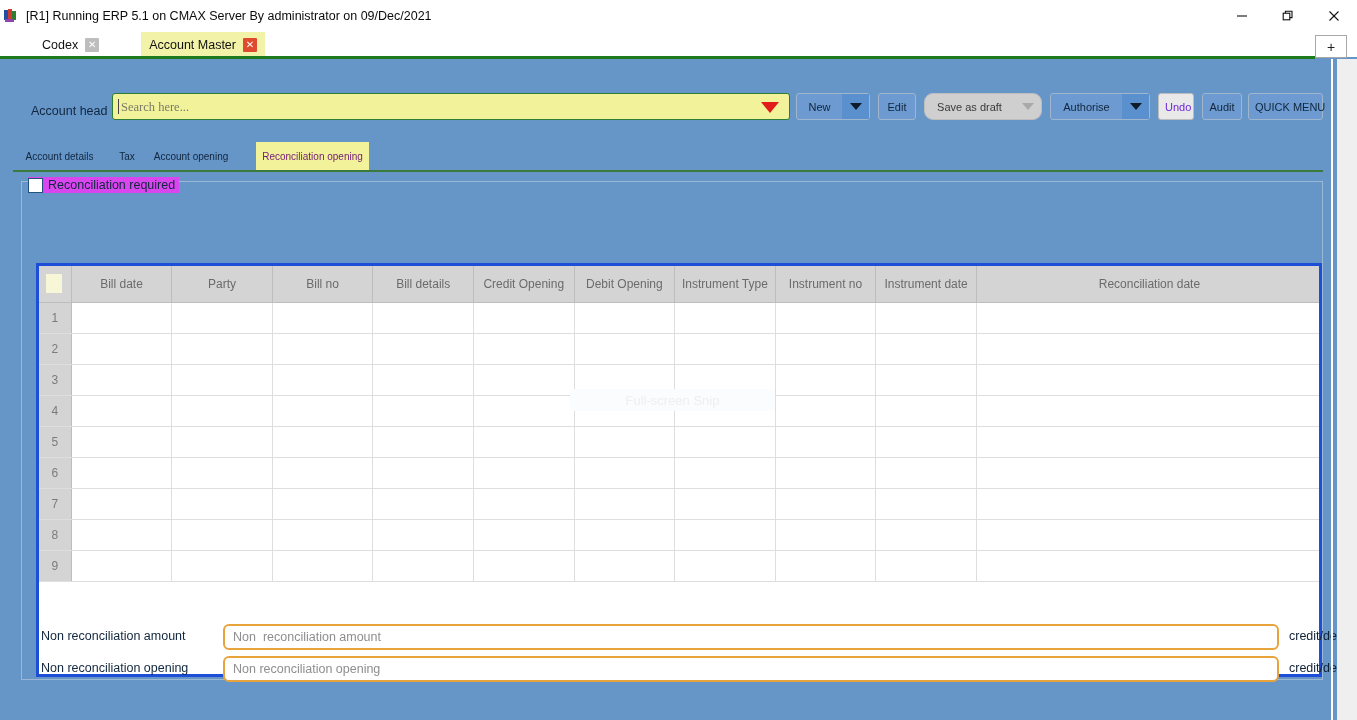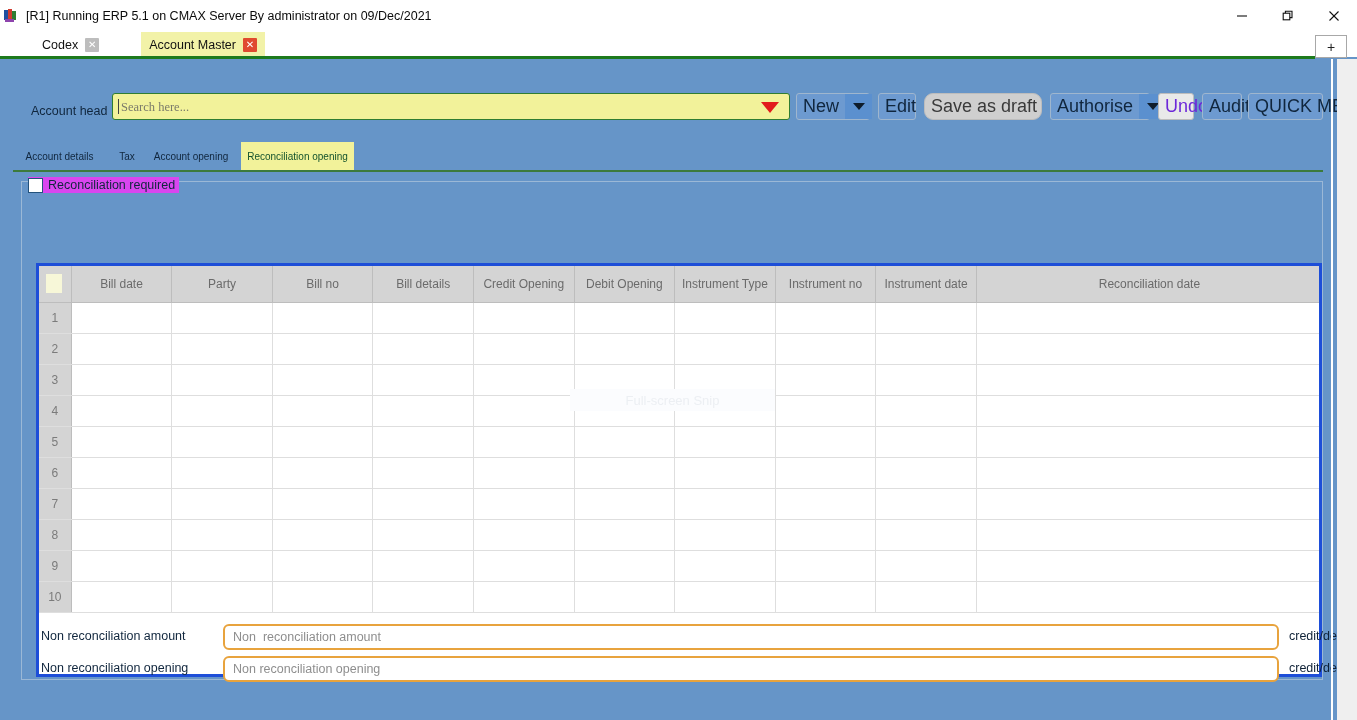--- a/index.html
+++ b/index.html
@@ -173,21 +173,21 @@
     border: 1px solid #9fb6ce;
     border-radius: 3px;
     background: #6d9ad0;
     box-sizing: border-box;
     display: flex;
     align-items: center;
   }
   .tbtn .tlabel {
     flex: 1 1 auto;
     text-align: center;
-    font-size: 18px;
+    font-size: 11px;
     color: #10263d;
     white-space: nowrap;
     padding: 0 6px;
   }
   .tbtn .split {
     width: 27px;
     height: 100%;
     background: #5b90cf;
     display: flex;
     align-items: center; justify-content: center;
@@ -233,21 +233,22 @@
     height: 28px;
     display: flex; align-items: center; justify-content: center;
     font-size: 10px;
     color: #10263d;
     padding: 0 10px;
     box-sizing: border-box;
     white-space: nowrap;
   }
   .subtab.active {
     background: #f2f29a;
-    color: #14532d;
+    color: #701a75;
+    margin-left: 15px;
   }
   #st-0 { left: 13px;  width: 93px; }
   #st-1 { left: 106px; width: 42px; }
   #st-2 { left: 144px; width: 94px; }
   #st-3 { left: 241px; width: 113px; }
   .subtab-underline {
     position: absolute;
     left: 13px; top: 32px;
     width: 1310px; height: 2px;
     background: #3c7a3c;
@@ -642,33 +643,20 @@
               <td></td>
               <td></td>
               <td></td>
               <td></td>
               <td></td>
               <td></td>
               <td></td>
               <td></td>
               <td></td>
             </tr>
-          <tr>
-              <td class="rownum">10</td>
-              <td></td>
-              <td></td>
-              <td></td>
-              <td></td>
-              <td></td>
-              <td></td>
-              <td></td>
-              <td></td>
-              <td></td>
-              <td></td>
-            </tr>
         </tbody>
       </table>
     </div>
 
     <div class="watermark">Full-screen Snip</div>
 
     <div class="bfield" id="bf-amount">
       <div class="blbl">Non reconciliation amount</div>
       <div class="binput">
         <div class="bph">Non  reconciliation amount</div>

